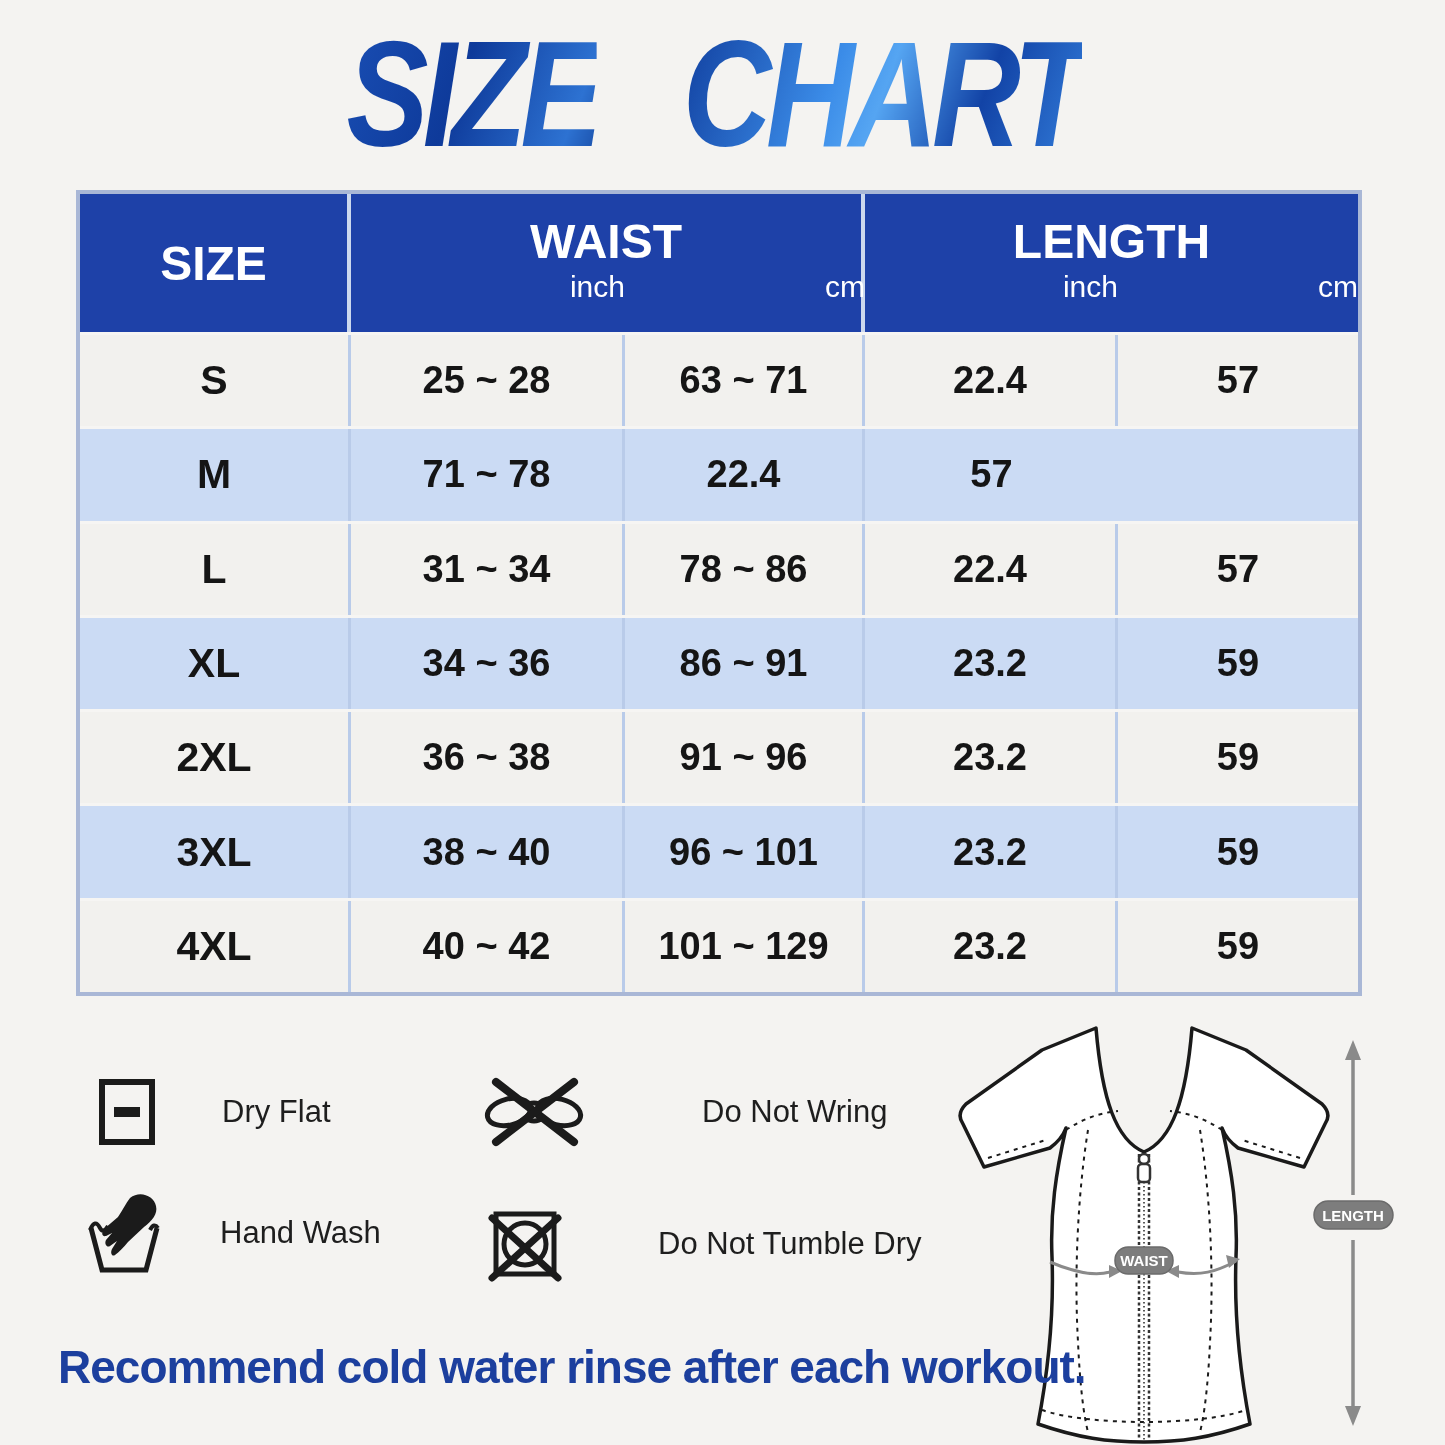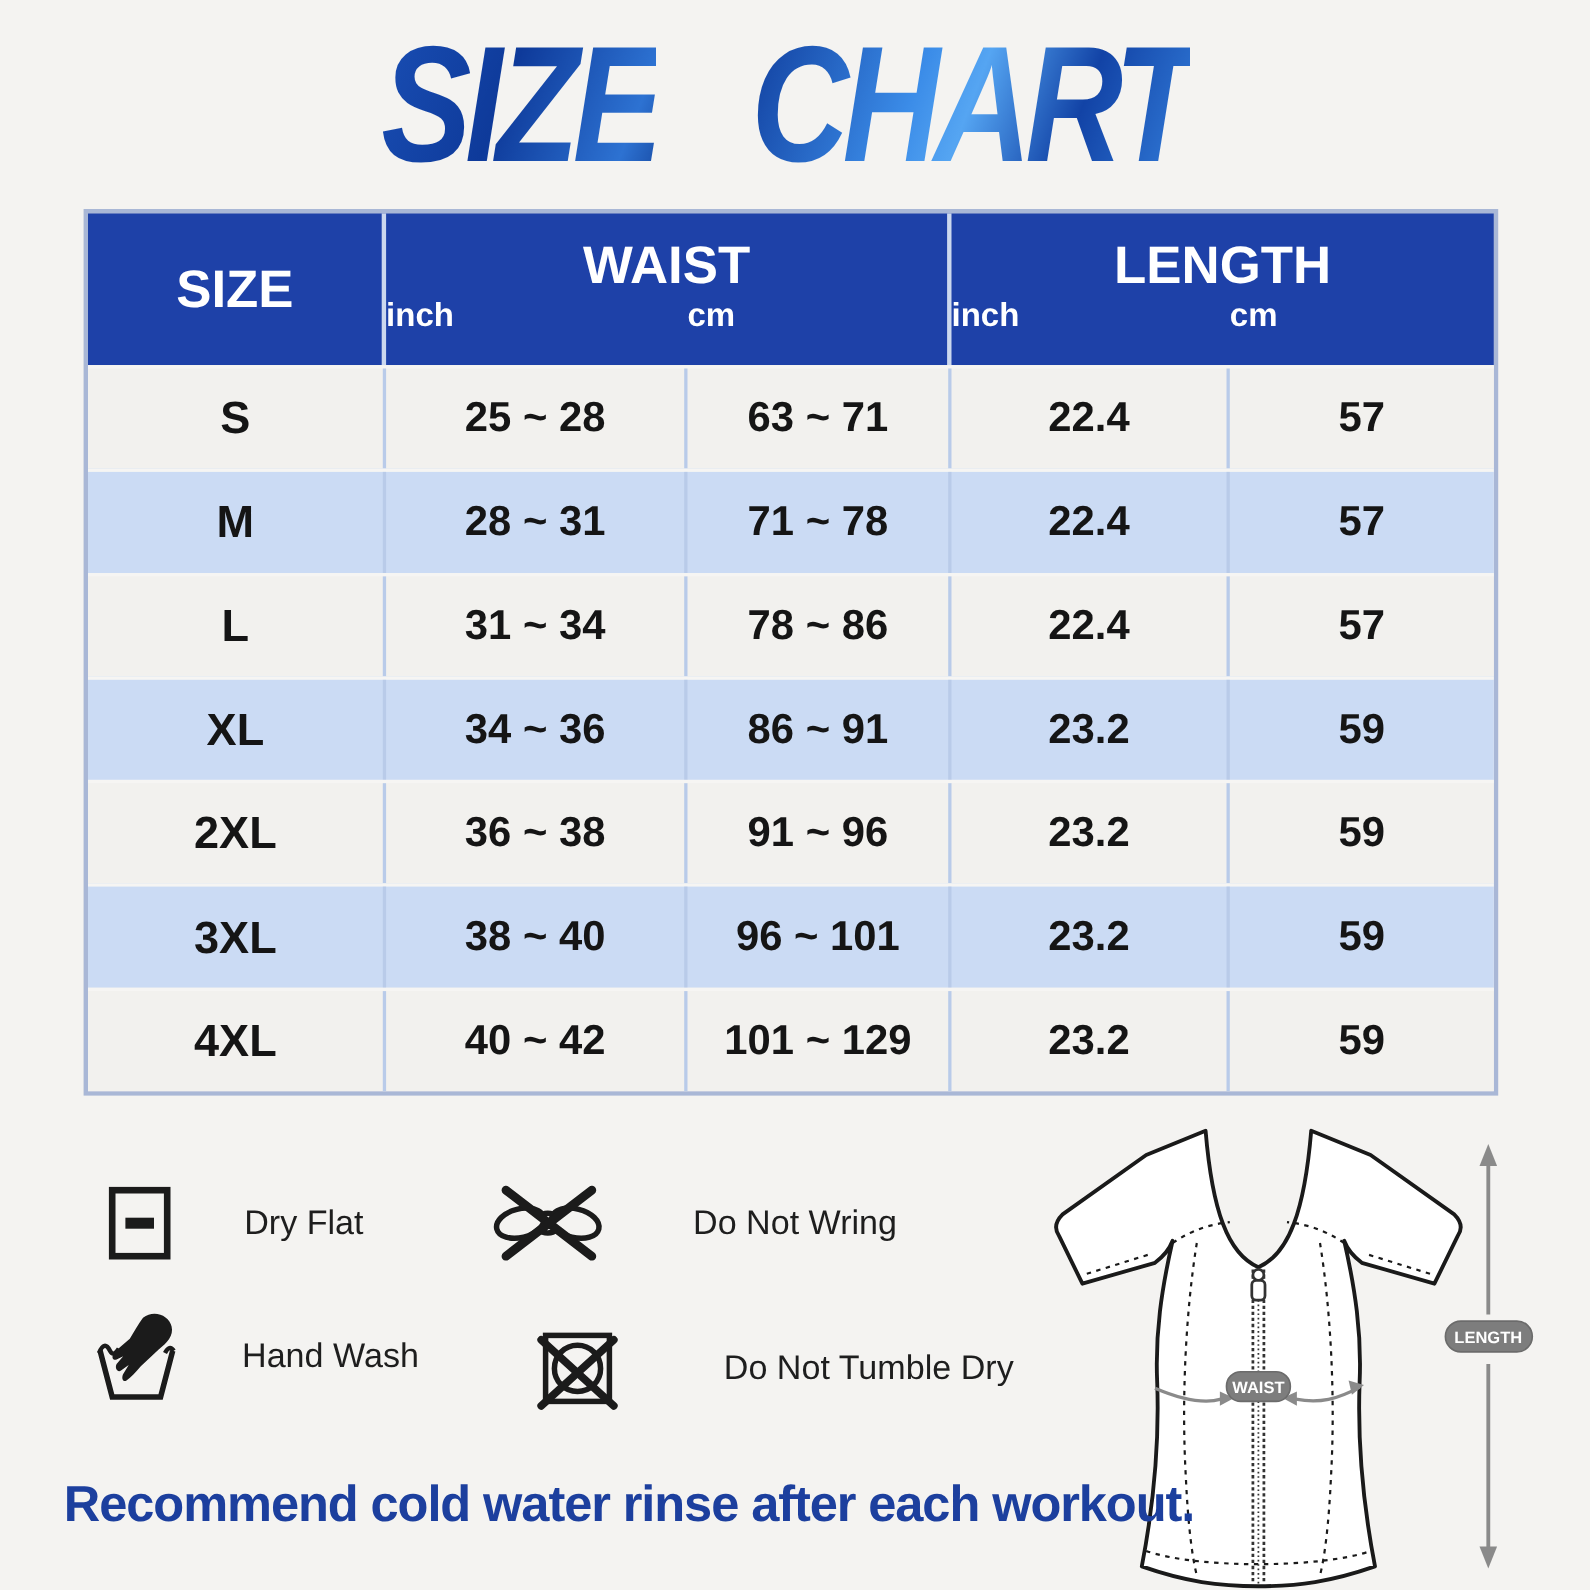--- a/index.html
+++ b/index.html
@@ -38,42 +38,42 @@
     color:#fff;
   }
   .th { border-right:4px solid #ccd8ee; }
   .th:last-child { border-right:none; }
   .th-size { display:flex; align-items:center; justify-content:center; font-size:48px; font-weight:bold; }
   .th-group { display:flex; flex-direction:column; }
   .th-main { text-align:center; font-size:48px; font-weight:bold; margin-top:24px; line-height:1.0; }
   .th-sub { display:grid; margin-top:4px; }
   .th-sub.waist { grid-template-columns:274px 240px; }
   .th-sub.length { grid-template-columns:253px 240px; }
-  .th-unit { text-align:left; font-size:30px; font-weight:700; }
+  .th-unit { text-align:right; font-size:30px; font-weight:400; }
   .tbody { display:flex; flex-direction:column; height:660px; }
   .trow { display:grid; grid-template-columns:271px 274px 240px 253px 240px; flex:1; border-top:3px solid #f6f5f3; }
   .trow:nth-of-type(odd) { background:var(--row-light,#f2f1ee); }
   .trow:nth-of-type(even) { background:var(--row-blue,#cbdbf4); }
   .tc {
     display:flex; align-items:center; justify-content:center;
     font-size:38px; font-weight:bold; color:#151515;
     border-right:3px solid #b9cbe9;
   }
   .tc:last-child { border-right:none; }
   .tc.size-col { font-size:41px; }
 
   
   .care-item { position:absolute; display:flex; align-items:center; }
   .care-item svg { flex:none; }
   .care-label { font-size:31px; color:#1e1e1e; white-space:nowrap; }
   .ci-dryflat { left:98px; top:1078px; }
   .ci-dryflat .care-label { margin-left:66px; }
   .ci-handwash { left:86px; top:1190px; }
   .ci-handwash .care-label { margin-left:58px; }
-  .ci-wring { left:442px; top:1074px; }
+  .ci-wring { left:478px; top:1074px;gap:36px; }
   .ci-wring .care-label { margin-left:76px; }
   .ci-tumble { left:486px; top:1206px;align-items:center; }
   .ci-tumble .care-label { margin-left:94px; }
 
   
   .garment { position:absolute; left:938px; top:1012px; }
 
   
   .footer-note {
     position:absolute; left:58px; top:1340px;
@@ -116,21 +116,20 @@
         <div class="trow">
           <div class="tc size-col">S</div>
           <div class="tc">25 ~ 28</div>
           <div class="tc">63 ~ 71</div>
           <div class="tc">22.4</div>
           <div class="tc">57</div>
         </div>
 
         <div class="trow">
           <div class="tc size-col">M</div>
-          <div class="tc">28 ~ 31</div>
           <div class="tc">71 ~ 78</div>
           <div class="tc">22.4</div>
           <div class="tc">57</div>
         </div>
 
         <div class="trow">
           <div class="tc size-col">L</div>
           <div class="tc">31 ~ 34</div>
           <div class="tc">78 ~ 86</div>
           <div class="tc">22.4</div>

